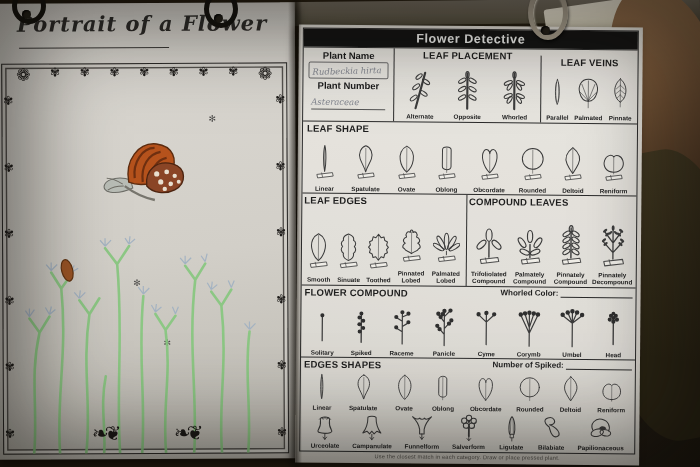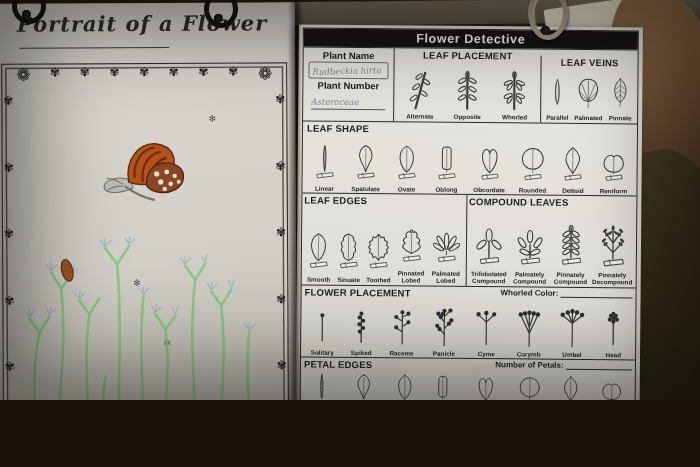--- a/index.html
+++ b/index.html
@@ -1,16 +1,16 @@
 <!DOCTYPE html>
 <html><head>
 <meta charset="utf-8">
 <style>
   html,body{margin:0;padding:0;background:#181208;}
-  #scene{position:relative;width:700px;height:400px;overflow:hidden;
+  #scene{position:relative;width:700px;height:467px;overflow:hidden;
     background:linear-gradient(110deg,#221a10 0%,#2a2213 55%,#1c1710 100%);
     font-family:"Liberation Sans",sans-serif;}
   
   .top-band{position:absolute;left:280px;top:0;width:420px;height:24px;
     background:linear-gradient(180deg,#7a7366,#57503f);transform:rotate(-.6deg);}
   .under-sheet{position:absolute;left:545px;top:2px;width:110px;height:30px;
     background:linear-gradient(180deg,#efe9d8,#cdc5ae);transform:rotate(-8deg);border-radius:3px;}
   .hand{position:absolute;right:-26px;top:-18px;width:110px;height:215px;border-radius:46% 54% 48% 52%;
     background:linear-gradient(200deg,#a07a55 0%,#7c5a3b 45%,#4a3421 100%);transform:rotate(-14deg);}
   .hand2{position:absolute;right:-42px;top:150px;width:140px;height:290px;border-radius:40%;
@@ -626,21 +626,21 @@
                   <use href="#pin"></use>
                 </svg>
                 <div class="lbl">Pinnately Decompound</div>
               </div>
           </div>
         </div>
       </div>
 
       <div class="row" style="height:72px;flex-direction:column;">
         <div class="hdr-flex">
-          <div class="sec-title">FLOWER PLACEMENT</div>
+          <div class="sec-title">FLOWER COMPOUND</div>
           <div class="small-label"><span>Whorled Color:</span>
             <span class="inline-blank" style="width:72px;"></span></div>
         </div>
         <div class="items-row" style="padding:0 2px;">
           <div class="item">
               <svg class="icon" width="22" height="44" viewBox="0 0 30 46">
                 <use href="#fp-solitary"></use>
               </svg>
               <div class="lbl">Solitary</div>
             </div>
@@ -684,22 +684,22 @@
               <svg class="icon" width="24" height="44" viewBox="0 0 30 46">
                 <use href="#fp-head"></use>
               </svg>
               <div class="lbl">Head</div>
             </div>
         </div>
       </div>
 
       <div class="row" style="flex:1;flex-direction:column;">
         <div class="hdr-flex">
-          <div class="sec-title">PETAL EDGES</div>
-          <div class="small-label"><span>Number of Petals:</span>
+          <div class="sec-title">EDGES SHAPES</div>
+          <div class="small-label"><span>Number of Spiked:</span>
             <span class="inline-blank" style="width:66px;"></span></div>
         </div>
         <div class="items-row" style="padding:0 2px;">
           <div class="item">
               <svg class="icon" width="24" height="34" viewBox="0 0 30 34">
                 <use href="#sh-linear"></use>
               </svg>
               <div class="lbl">Linear</div>
             </div>
           <div class="item">

